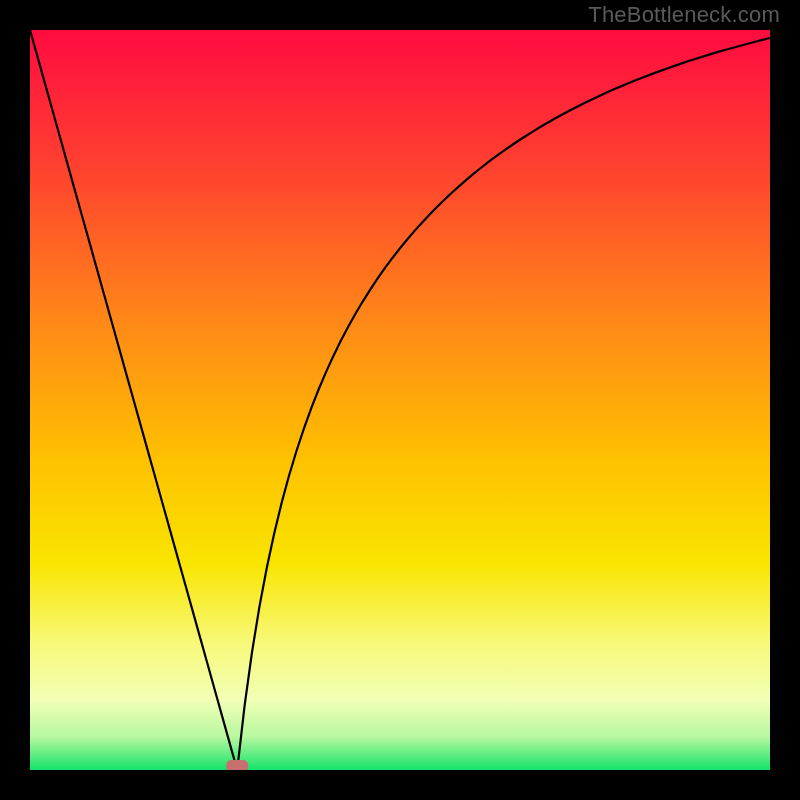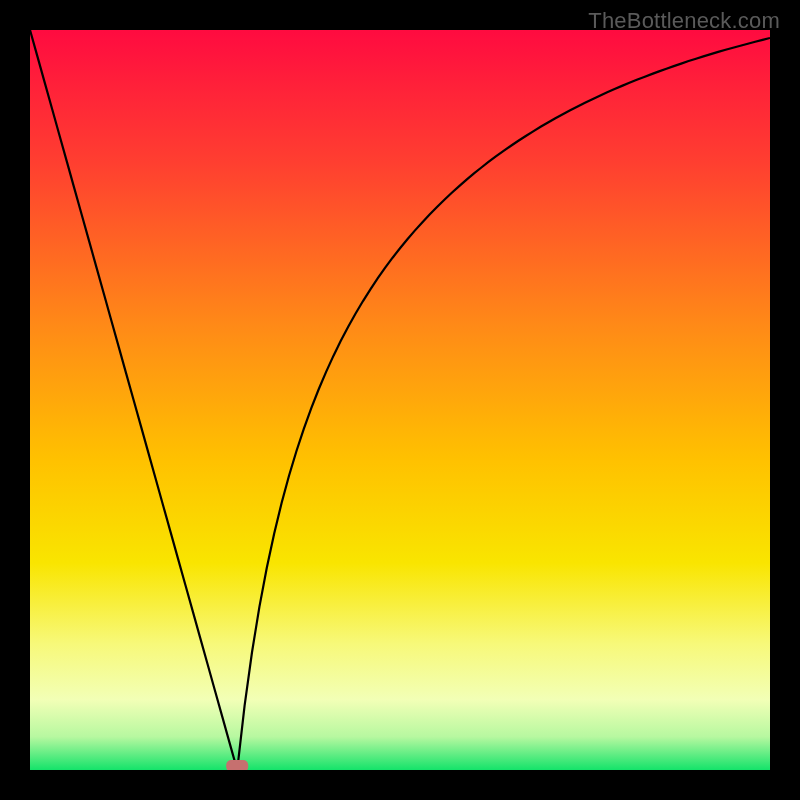--- a/index.html
+++ b/index.html
@@ -12,21 +12,21 @@
     overflow: hidden;
   }
   .frame {
     position: relative;
     width: 800px;
     height: 800px;
     background: #000;
   }
   .watermark {
     position: absolute;
-    top: 8px;
+    top: 2px;
     right: 20px;
     color: #5a5a5a;
     font-size: 22px;
     font-weight: 500;
     letter-spacing: 0.2px;
     user-select: none;
   }
   .plot {
     position: absolute;
     left: 30px;

